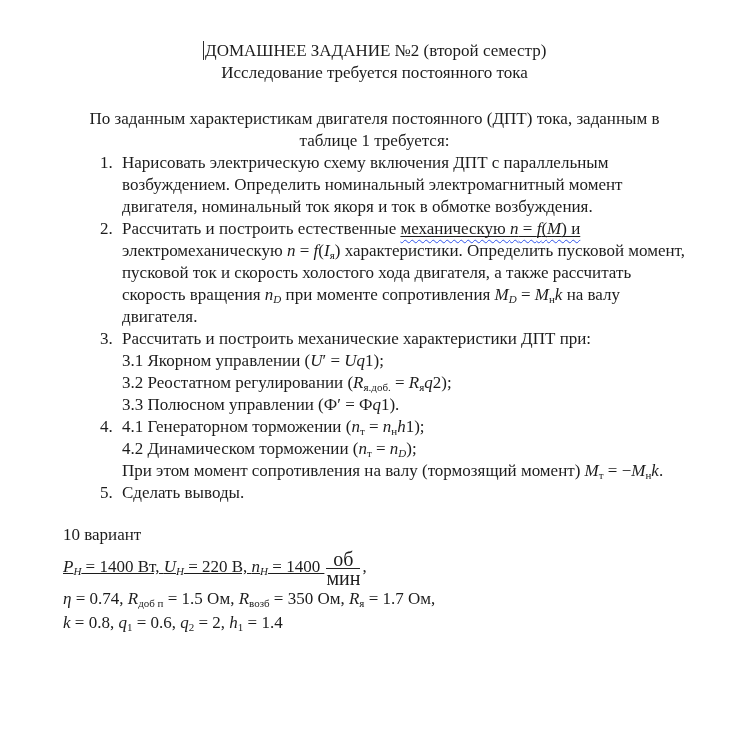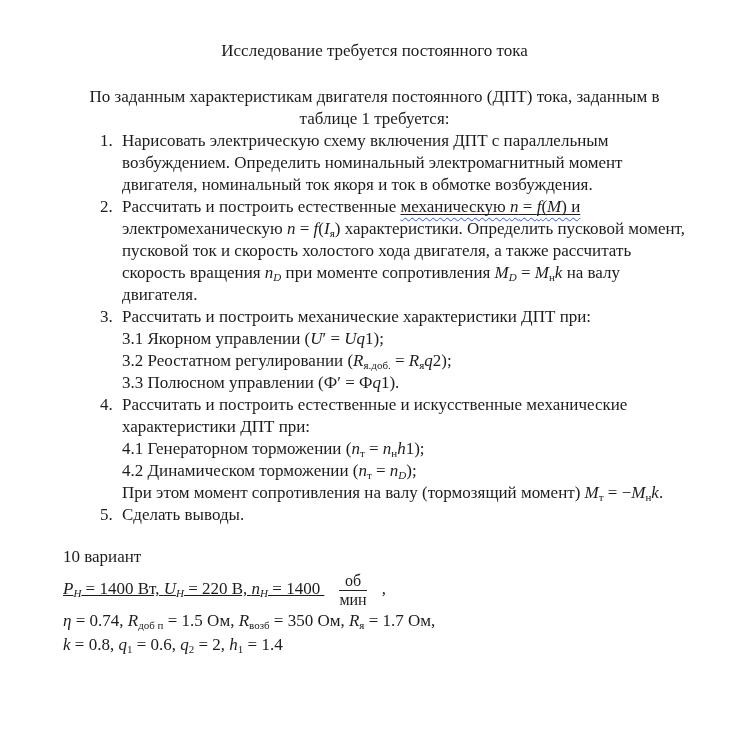--- a/index.html
+++ b/index.html
@@ -46,33 +46,34 @@
     text-underline-offset: 4.5px;
     text-decoration-skip-ink: none;
   }
   .variant { margin: 20px 0 0 0; }
   .formula { margin: 0; line-height: 24px; }
   .formula.first { margin-top: 4px; line-height: 26px; text-decoration: underline; }
   .frac {
     display: inline-block;
     text-align: center;
     vertical-align: middle;
-    font-size: 16px;
+    font-size: 20px;
     line-height: 18px;
-    margin: 0 15px;
+    margin: 0 2px;
   }
   .frac .ft { display: block; border-bottom: 1.2px solid #222; padding: 0 4px 0; }
   .frac .fb { display: block; }
 </style>
 </head>
 <body>
 
 <div class="canvas">
 
   <div class="title-block">
+    <div class="title-line"><span class="caret"></span><span>ДОМАШНЕЕ ЗАДАНИЕ №2 (второй семестр)</span></div>
     <div class="title-line">Исследование требуется постоянного тока</div>
   </div>
 
   <p class="intro">По заданным характеристикам двигателя постоянного (ДПТ) тока, заданным в таблице 1 требуется:</p>
 
   <ol class="tasks" id="tasks">
       <li>
         <span class="num">1.</span>
         <div class="tline">Нарисовать электрическую схему включения ДПТ с параллельным возбуждением. Определить номинальный электромагнитный момент двигателя, номинальный ток якоря и ток в обмотке возбуждения.</div>
       </li>
@@ -82,21 +83,20 @@
       </li>
       <li>
         <span class="num">3.</span>
         <div class="tline">Рассчитать и построить механические характеристики ДПТ при:</div>
         <div class="tline">3.1 Якорном управлении (<i>U</i>′ = <i>Uq</i>1);</div>
         <div class="tline">3.2 Реостатном регулировании (<i>R</i><sub>я.доб.</sub> = <i>R</i><sub>я</sub><i>q</i>2);</div>
         <div class="tline">3.3 Полюсном управлении (Ф′ = Ф<i>q</i>1).</div>
       </li>
       <li>
         <span class="num">4.</span>
-        <div class="tline">Рассчитать и построить естественные и искусственные механические характеристики ДПТ при:</div>
         <div class="tline">4.1 Генераторном торможении (<i>n</i><sub>т</sub> = <i>n</i><sub>н</sub><i>h</i>1);</div>
         <div class="tline">4.2 Динамическом торможении (<i>n</i><sub>т</sub> = <i>n</i><sub><i>D</i></sub>);</div>
         <div class="tline">При этом момент сопротивления на валу (тормозящий момент) <i>M</i><sub>т</sub> = −<i>M</i><sub>н</sub><i>k</i>.</div>
       </li>
       <li>
         <span class="num">5.</span>
         <div class="tline">Сделать выводы.</div>
       </li>
     </ol>
 

